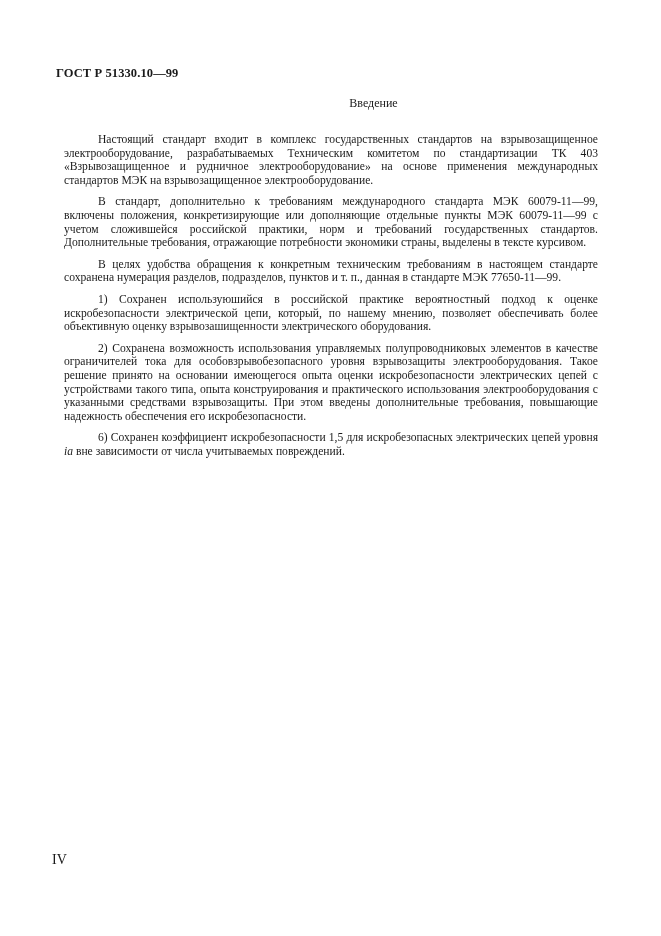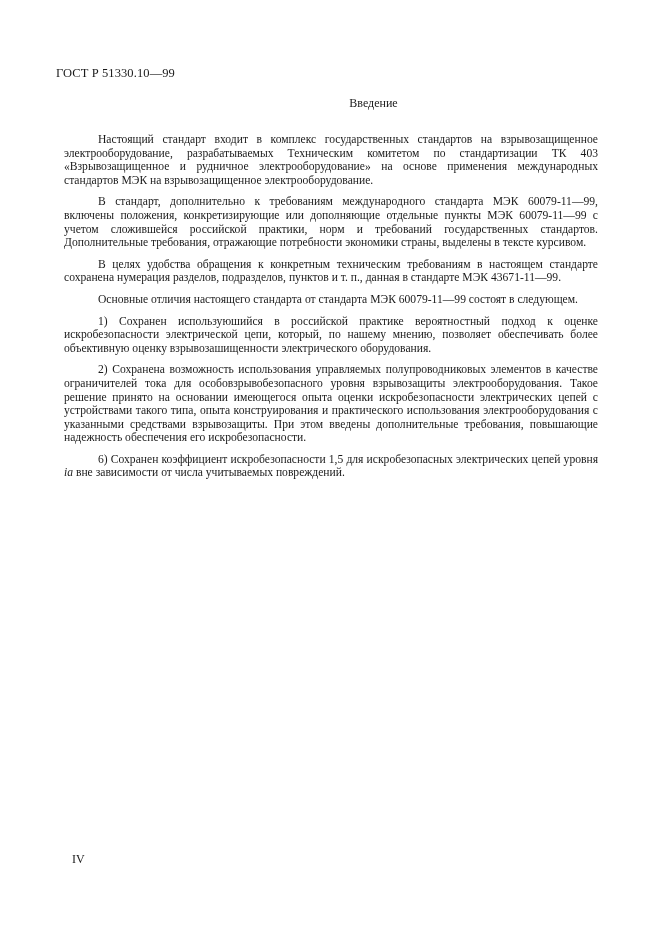--- a/index.html
+++ b/index.html
@@ -1,33 +1,32 @@
 <!DOCTYPE html>
 <html><head>
 <meta charset="utf-8">
 <style>
   html, body { margin: 0; padding: 0; background: #ffffff; }
   body { width: 661px; height: 936px; position: relative; overflow: hidden;
          font-family: "Liberation Serif", "DejaVu Serif", serif; color: #1a1a1a; }
-  .doc-code { position: absolute; left: 56px; top: 66px; font-size: 12.5px; font-weight: normal; letter-spacing: 0.1px; }
+  .doc-code { position: absolute; left: 56px; top: 66px; font-size: 12.5px; font-weight: bold; letter-spacing: 0.1px; }
   .title { position: absolute; left: 3px; width: 661px; top: 96px; text-align: center; font-size: 12px; padding-left: 40px; }
   .body-text { position: absolute; left: 56px; top: 125px; width: 550px; font-size: 11.6px; line-height: 13.6px; }
   .body-text p { margin: 8px; text-indent: 34px; text-align: justify; }
-  .page-num { position: absolute; left: 72px; top: 852px; font-size: 12px; }
+  .page-num { position: absolute; left: 52px; top: 852px; font-size: 14px; }
   i { }
 </style>
 </head>
 <body>
 
 <div class="doc-code">ГОСТ Р 51330.10—99</div>
 <div class="title">Введение</div>
 
 <div class="body-text">
   <p>Настоящий стандарт входит в комплекс государственных стандартов на взрывозащищенное электрооборудование, разрабатываемых Техническим комитетом по стандартизации ТК 403 «Взрывозащищенное и рудничное электрооборудование» на основе применения международных стандартов МЭК на взрывозащищенное электрооборудование.</p>
   <p>В стандарт, дополнительно к требованиям международного стандарта МЭК 60079-11—99, включены положения, конкретизирующие или дополняющие отдельные пункты МЭК 60079-11—99 с учетом сложившейся российской практики, норм и требований государственных стандартов. Дополнительные требования, отражающие потребности экономики страны, выделены в тексте курсивом.</p>
-  <p>В целях удобства обращения к конкретным техническим требованиям в настоящем стандарте сохранена нумерация разделов, подразделов, пунктов и т. п., данная в стандарте МЭК 43671-11—99.</p>
-  <p>Основные отличия настоящего стандарта от стандарта МЭК 60079-11—99 состоят в следующем.</p>
+  <p>В целях удобства обращения к конкретным техническим требованиям в настоящем стандарте сохранена нумерация разделов, подразделов, пунктов и т. п., данная в стандарте МЭК 77650-11—99.</p>
   <p>1) Сохранен используюшийся в российской практике вероятностный подход к оценке искробезопасности электрической цепи, который, по нашему мнению, позволяет обеспечивать более объективную оценку взрывозашищенности электрического оборудования.</p>
   <p>2) Сохранена возможность использования управляемых полупроводниковых элементов в качестве ограничителей тока для особовзрывобезопасного уровня взрывозащиты электрооборудования. Такое решение принято на основании имеющегося опыта оценки искробезопасности электрических цепей с устройствами такого типа, опыта конструирования и практического использования электрооборудования с указанными средствами взрывозащиты. При этом введены дополнительные требования, повышающие надежность обеспечения его искробезопасности.</p>
   <p><span>6) Сохранен коэффициент искробезопасности 1,5 для искробезопасных электрических цепей уровня </span><i>ia</i><span> вне зависимости от числа учитываемых повреждений.</span></p>
 </div>
 
 <div class="page-num">IV</div>
 
 </body></html>

